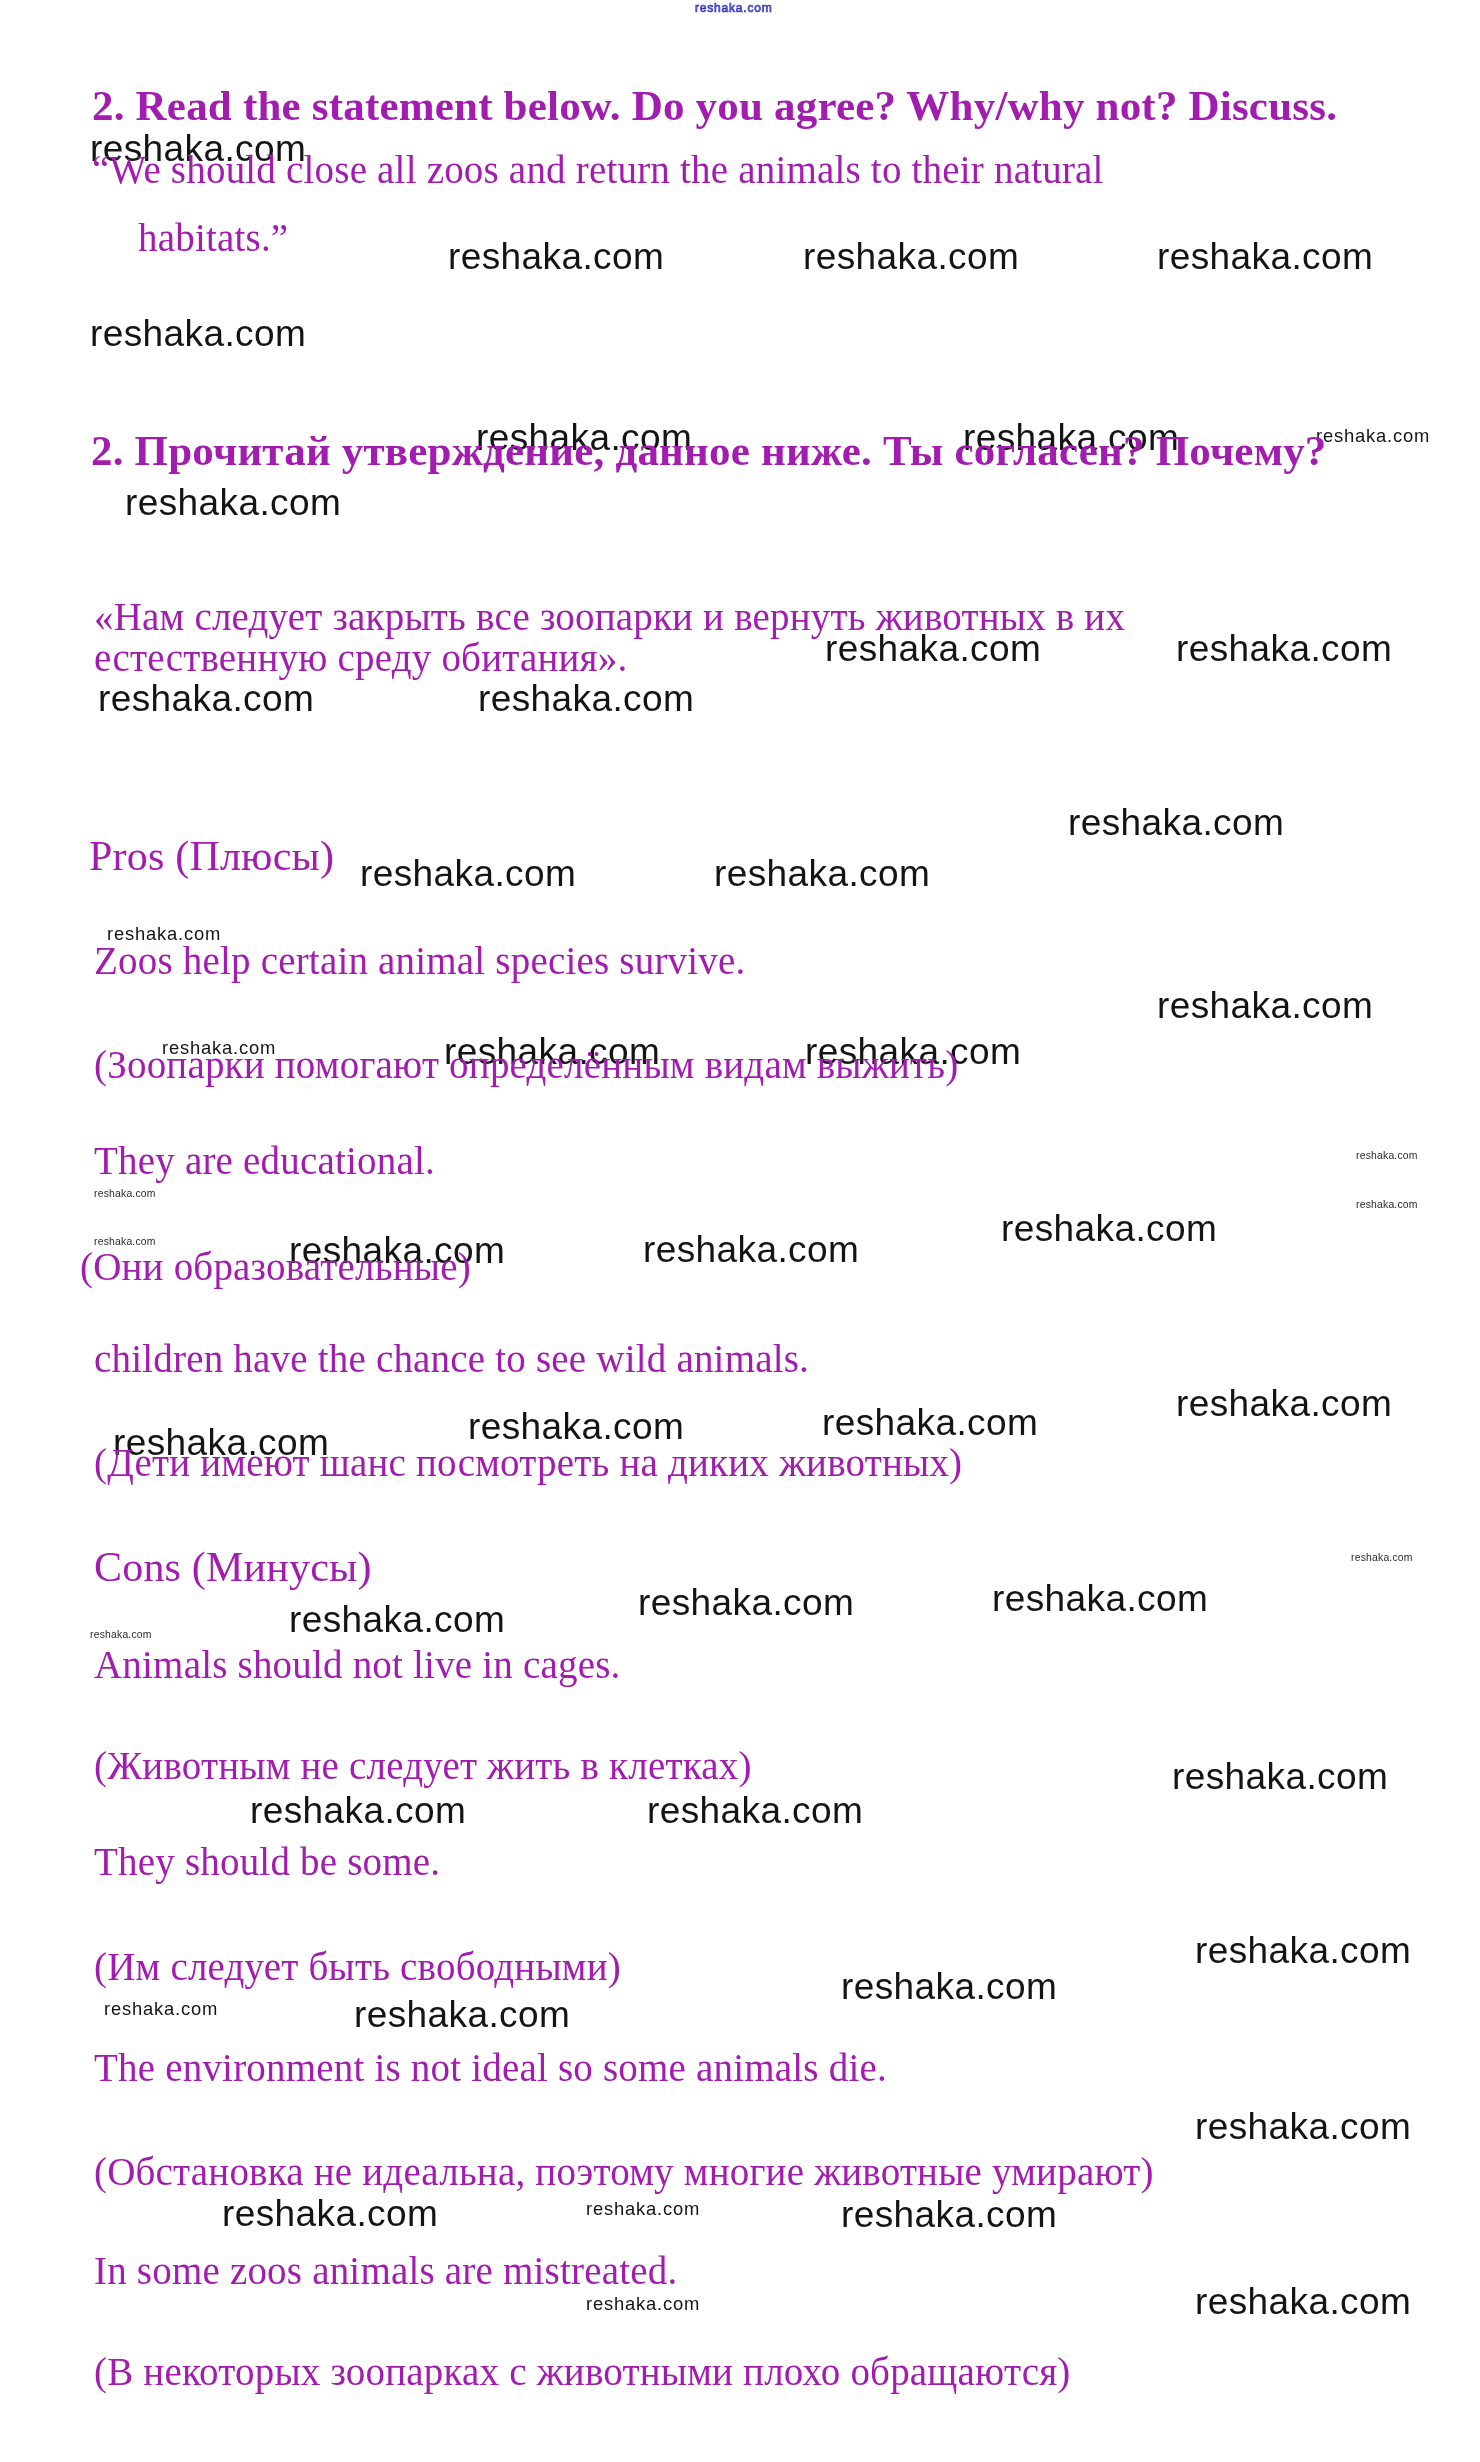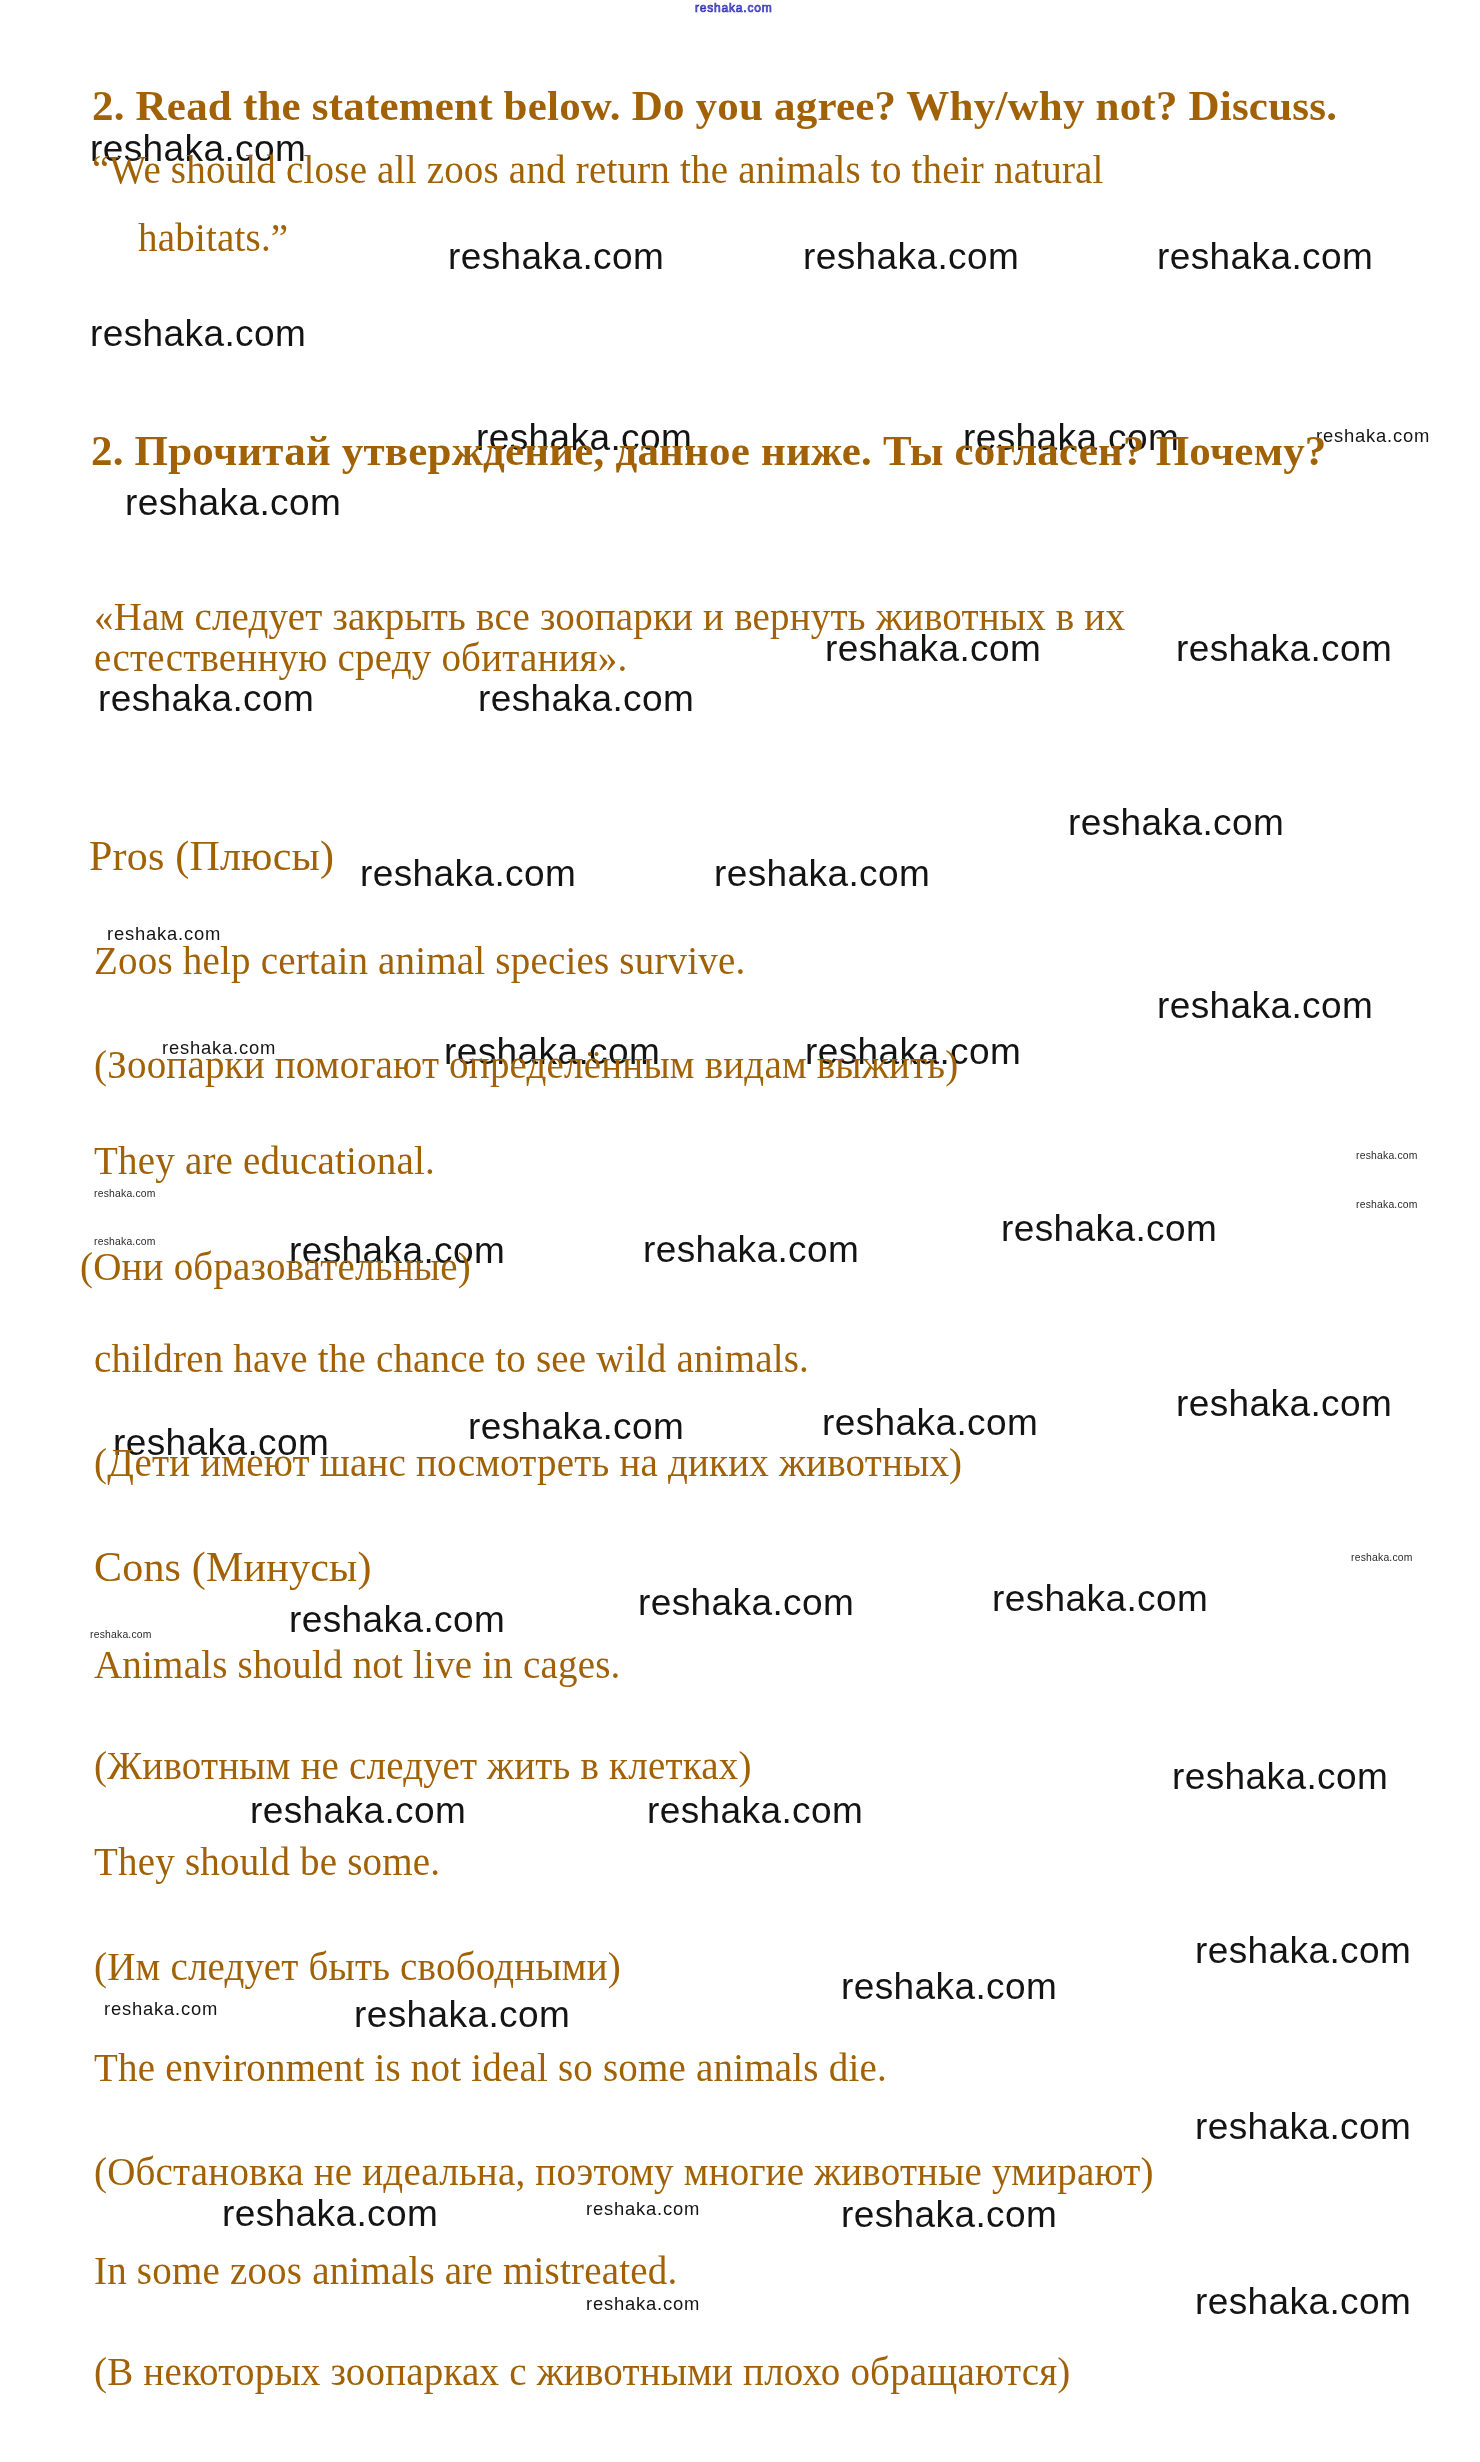--- a/index.html
+++ b/index.html
@@ -8,21 +8,21 @@
     width: 1481px;
     height: 2462px;
     background: #ffffff;
     overflow: hidden;
     font-family: "Liberation Serif", serif;
   }
   
   .line {
     position: absolute;
     white-space: nowrap;
-    color: #a16207;
+    color: #a21caf;
     font-size: 39px;
     line-height: 1.05;
     z-index: 2;
     letter-spacing: 0.2px;
   }
   .h-bold { font-weight: bold; font-size: 43px; letter-spacing: 0.2px; }
   .sub-title { font-size: 42px; }
   
   .wm {
     position: absolute;

